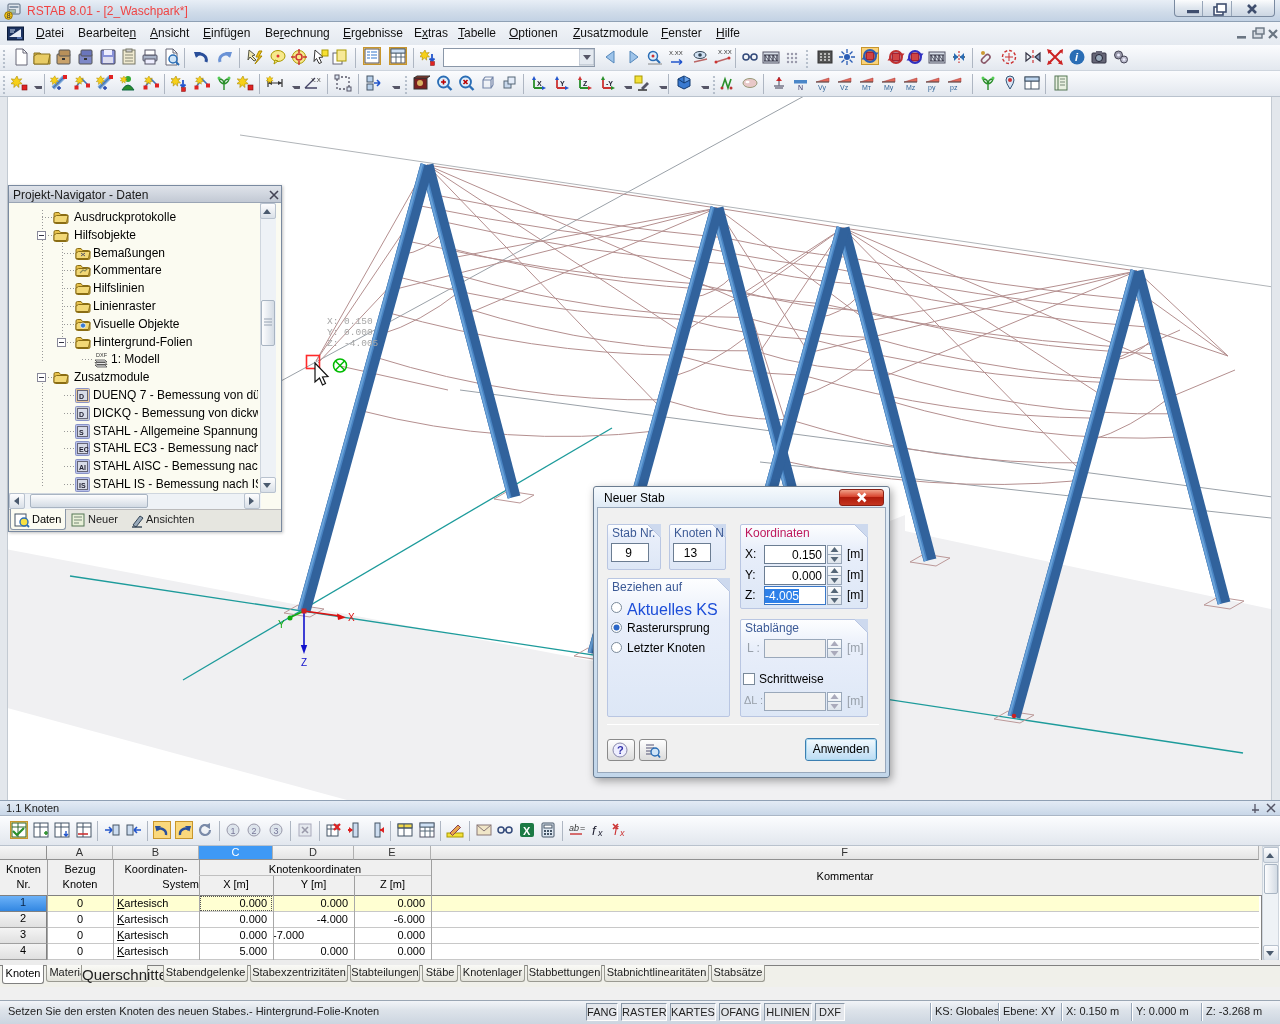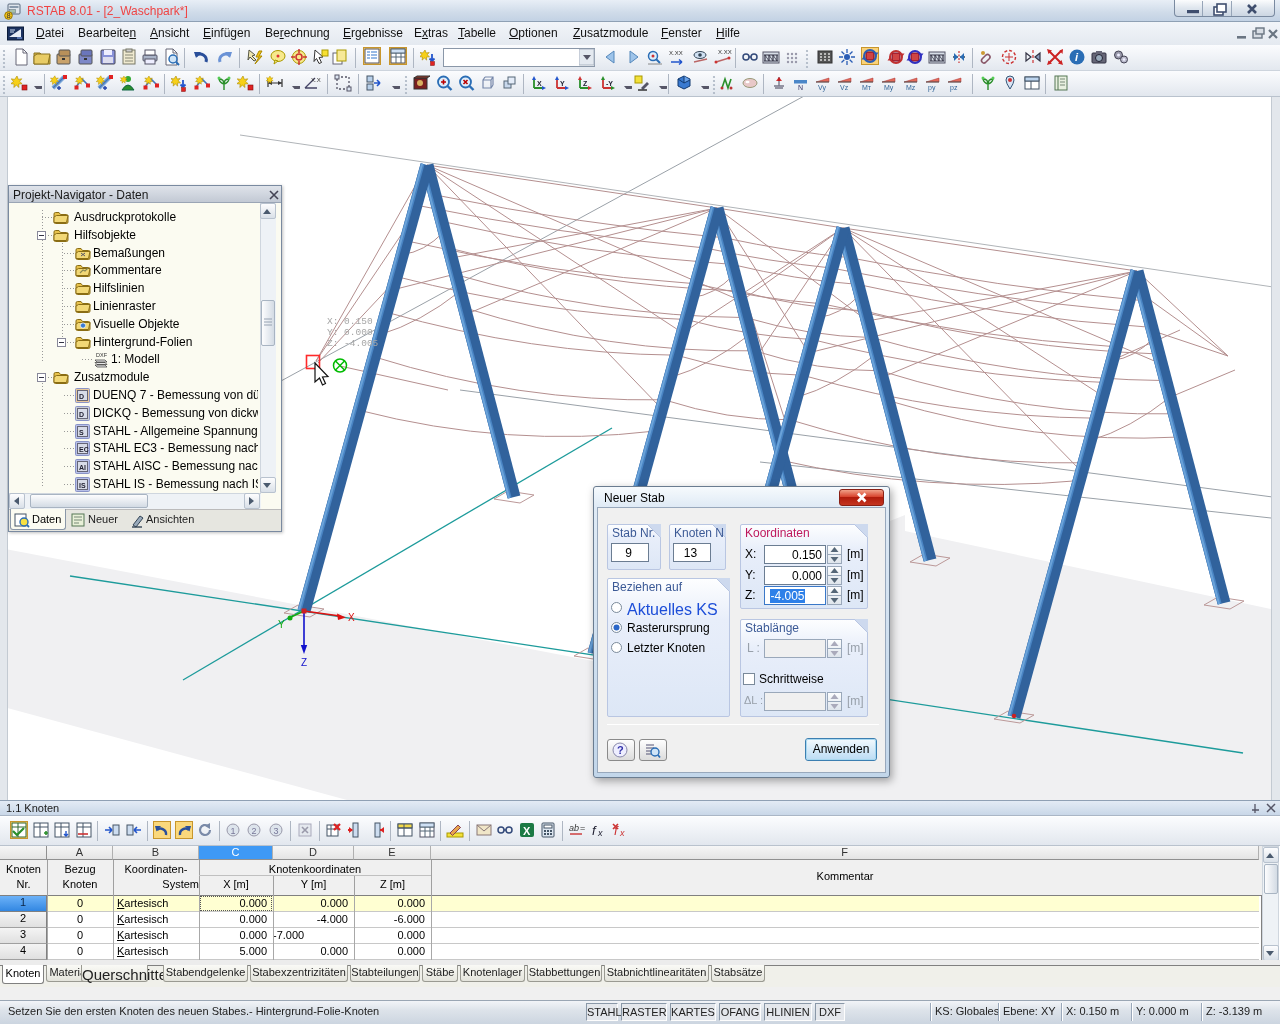--- a/index.html
+++ b/index.html
@@ -916,21 +916,21 @@
 <div style="position:absolute;left:827px;top:565.5px;width:15px;height:19px;background:linear-gradient(#fcfdfe,#dfe5ec);border:1px solid #9aa8ba"></div>
 <svg style="position:absolute;left:829px;top:566.5px;" width="11" height="8" viewBox="0 0 11 8">
     <polygon points="5.5,1 1.5,6 9.5,6" fill="#567"></polygon>
   </svg>
 <svg style="position:absolute;left:829px;top:575.5px;" width="11" height="8" viewBox="0 0 11 8">
     <polygon points="5.5,7 1.5,2 9.5,2" fill="#567"></polygon>
   </svg>
 <div style="position:absolute;left:827px;top:574.5px;width:15px;height:1px;background:#9aa8ba"></div>
 <div style="position:absolute;left:847px;top:567.5px;font-size:12px;color:#000">[m]</div>
 <div style="position:absolute;left:745px;top:588.0px;font-size:12px;color:#000">Z:</div>
-<div style="position:absolute;left:764px;top:586.0px;width:62px;height:19px;background:#fff;border:1px solid #3a78c8;font-size:12px;text-align:center;padding:2px 15px 0 0;color:#000"><span style="background:#2e80e8;color:#fff">-4.005</span></div>
+<div style="position:absolute;left:764px;top:586.0px;width:62px;height:19px;background:#fff;border:1px solid #3a78c8;font-size:12px;text-align:left;padding:2px 15px 0 0;color:#000"><span style="background:#2e80e8;color:#fff">-4.005</span></div>
 <div style="position:absolute;left:827px;top:586.0px;width:15px;height:19px;background:linear-gradient(#fcfdfe,#dfe5ec);border:1px solid #9aa8ba"></div>
 <svg style="position:absolute;left:829px;top:587.0px;" width="11" height="8" viewBox="0 0 11 8">
     <polygon points="5.5,1 1.5,6 9.5,6" fill="#567"></polygon>
   </svg>
 <svg style="position:absolute;left:829px;top:596.0px;" width="11" height="8" viewBox="0 0 11 8">
     <polygon points="5.5,7 1.5,2 9.5,2" fill="#567"></polygon>
   </svg>
 <div style="position:absolute;left:827px;top:595.0px;width:15px;height:1px;background:#9aa8ba"></div>
 <div style="position:absolute;left:847px;top:588.0px;font-size:12px;color:#000">[m]</div>
 <div style="position:absolute;left:607px;top:578px;width:123px;height:139px;background:linear-gradient(#fdfeff,#e8eefa 30%,#dde7f6);border:1px solid #b9c6e2;border-radius:2px"></div>
@@ -1224,31 +1224,31 @@
 <div style="position:absolute;left:250px;top:965px;width:98px;height:17px;background:linear-gradient(#fafaf6,#e4e4dc);border:1px solid #9a9a92;border-top:none;border-radius:0 0 3px 3px;font-size:11px;text-align:center;padding-top:1px;color:#222">Stabexzentrizitäten</div>
 <div style="position:absolute;left:350px;top:965px;width:70px;height:17px;background:linear-gradient(#fafaf6,#e4e4dc);border:1px solid #9a9a92;border-top:none;border-radius:0 0 3px 3px;font-size:11px;text-align:center;padding-top:1px;color:#222">Stabteilungen</div>
 <div style="position:absolute;left:422px;top:965px;width:36px;height:17px;background:linear-gradient(#fafaf6,#e4e4dc);border:1px solid #9a9a92;border-top:none;border-radius:0 0 3px 3px;font-size:11px;text-align:center;padding-top:1px;color:#222">Stäbe</div>
 <div style="position:absolute;left:460px;top:965px;width:65px;height:17px;background:linear-gradient(#fafaf6,#e4e4dc);border:1px solid #9a9a92;border-top:none;border-radius:0 0 3px 3px;font-size:11px;text-align:center;padding-top:1px;color:#222">Knotenlager</div>
 <div style="position:absolute;left:527px;top:965px;width:75px;height:17px;background:linear-gradient(#fafaf6,#e4e4dc);border:1px solid #9a9a92;border-top:none;border-radius:0 0 3px 3px;font-size:11px;text-align:center;padding-top:1px;color:#222">Stabbettungen</div>
 <div style="position:absolute;left:604px;top:965px;width:105px;height:17px;background:linear-gradient(#fafaf6,#e4e4dc);border:1px solid #9a9a92;border-top:none;border-radius:0 0 3px 3px;font-size:11px;text-align:center;padding-top:1px;color:#222">Stabnichtlinearitäten</div>
 <div style="position:absolute;left:711px;top:965px;width:54px;height:17px;background:linear-gradient(#fafaf6,#e4e4dc);border:1px solid #9a9a92;border-top:none;border-radius:0 0 3px 3px;font-size:11px;text-align:center;padding-top:1px;color:#222">Stabsätze</div>
 <div style="position:absolute;left:0;top:987px;width:1280px;height:14px;background:#f0f0f0"></div>
 <div style="position:absolute;left:0;top:1000px;width:1280px;height:24px;background:linear-gradient(#f2f4f8,#dde3ea 40%,#ccd5e0);border-top:1px solid #9aa6b4"></div>
 <div style="position:absolute;left:8px;top:1005px;font-size:11px;color:#222">Setzen Sie den ersten Knoten des neuen Stabes.- Hintergrund-Folie-Knoten</div>
-<div style="position:absolute;left:586px;top:1003px;width:32px;height:18px;background:#e4e7ec;border:1px solid;border-color:#8a98a8 #fdfdfd #fdfdfd #8a98a8;font-size:11px;text-align:center;padding-top:2px;color:#222">STAHL</div>
+<div style="position:absolute;left:586px;top:1003px;width:32px;height:18px;background:#e4e7ec;border:1px solid;border-color:#8a98a8 #fdfdfd #fdfdfd #8a98a8;font-size:11px;text-align:center;padding-top:2px;color:#222">FANG</div>
 <div style="position:absolute;left:621px;top:1003px;width:46px;height:18px;background:#e4e7ec;border:1px solid;border-color:#8a98a8 #fdfdfd #fdfdfd #8a98a8;font-size:11px;text-align:center;padding-top:2px;color:#222">RASTER</div>
 <div style="position:absolute;left:670px;top:1003px;width:46px;height:18px;background:#e4e7ec;border:1px solid;border-color:#8a98a8 #fdfdfd #fdfdfd #8a98a8;font-size:11px;text-align:center;padding-top:2px;color:#222">KARTES</div>
 <div style="position:absolute;left:719px;top:1003px;width:42px;height:18px;background:#e4e7ec;border:1px solid;border-color:#8a98a8 #fdfdfd #fdfdfd #8a98a8;font-size:11px;text-align:center;padding-top:2px;color:#222">OFANG</div>
 <div style="position:absolute;left:764px;top:1003px;width:48px;height:18px;background:#e4e7ec;border:1px solid;border-color:#8a98a8 #fdfdfd #fdfdfd #8a98a8;font-size:11px;text-align:center;padding-top:2px;color:#222">HLINIEN</div>
 <div style="position:absolute;left:815px;top:1003px;width:30px;height:18px;background:#e4e7ec;border:1px solid;border-color:#8a98a8 #fdfdfd #fdfdfd #8a98a8;font-size:11px;text-align:center;padding-top:2px;color:#222">DXF</div>
 <div style="position:absolute;left:935px;top:1005px;font-size:11px;color:#222">KS: Globales</div>
 <div style="position:absolute;left:1003px;top:1005px;font-size:11px;color:#222">Ebene: XY</div>
 <div style="position:absolute;left:1066px;top:1005px;font-size:11px;color:#222">X:  0.150 m</div>
 <div style="position:absolute;left:1136px;top:1005px;font-size:11px;color:#222">Y:  0.000 m</div>
-<div style="position:absolute;left:1206px;top:1005px;font-size:11px;color:#222">Z:  -3.139 m</div>
+<div style="position:absolute;left:1206px;top:1005px;font-size:11px;color:#222">Z:  -3.268 m</div>
 <div style="position:absolute;left:930px;top:1003px;width:1px;height:18px;background:#9aa8ba"></div>
 <div style="position:absolute;left:931px;top:1003px;width:1px;height:18px;background:#fff"></div>
 <div style="position:absolute;left:998px;top:1003px;width:1px;height:18px;background:#9aa8ba"></div>
 <div style="position:absolute;left:999px;top:1003px;width:1px;height:18px;background:#fff"></div>
 <div style="position:absolute;left:1061px;top:1003px;width:1px;height:18px;background:#9aa8ba"></div>
 <div style="position:absolute;left:1062px;top:1003px;width:1px;height:18px;background:#fff"></div>
 <div style="position:absolute;left:1131px;top:1003px;width:1px;height:18px;background:#9aa8ba"></div>
 <div style="position:absolute;left:1132px;top:1003px;width:1px;height:18px;background:#fff"></div>
 <div style="position:absolute;left:1201px;top:1003px;width:1px;height:18px;background:#9aa8ba"></div>
 <div style="position:absolute;left:1202px;top:1003px;width:1px;height:18px;background:#fff"></div>

